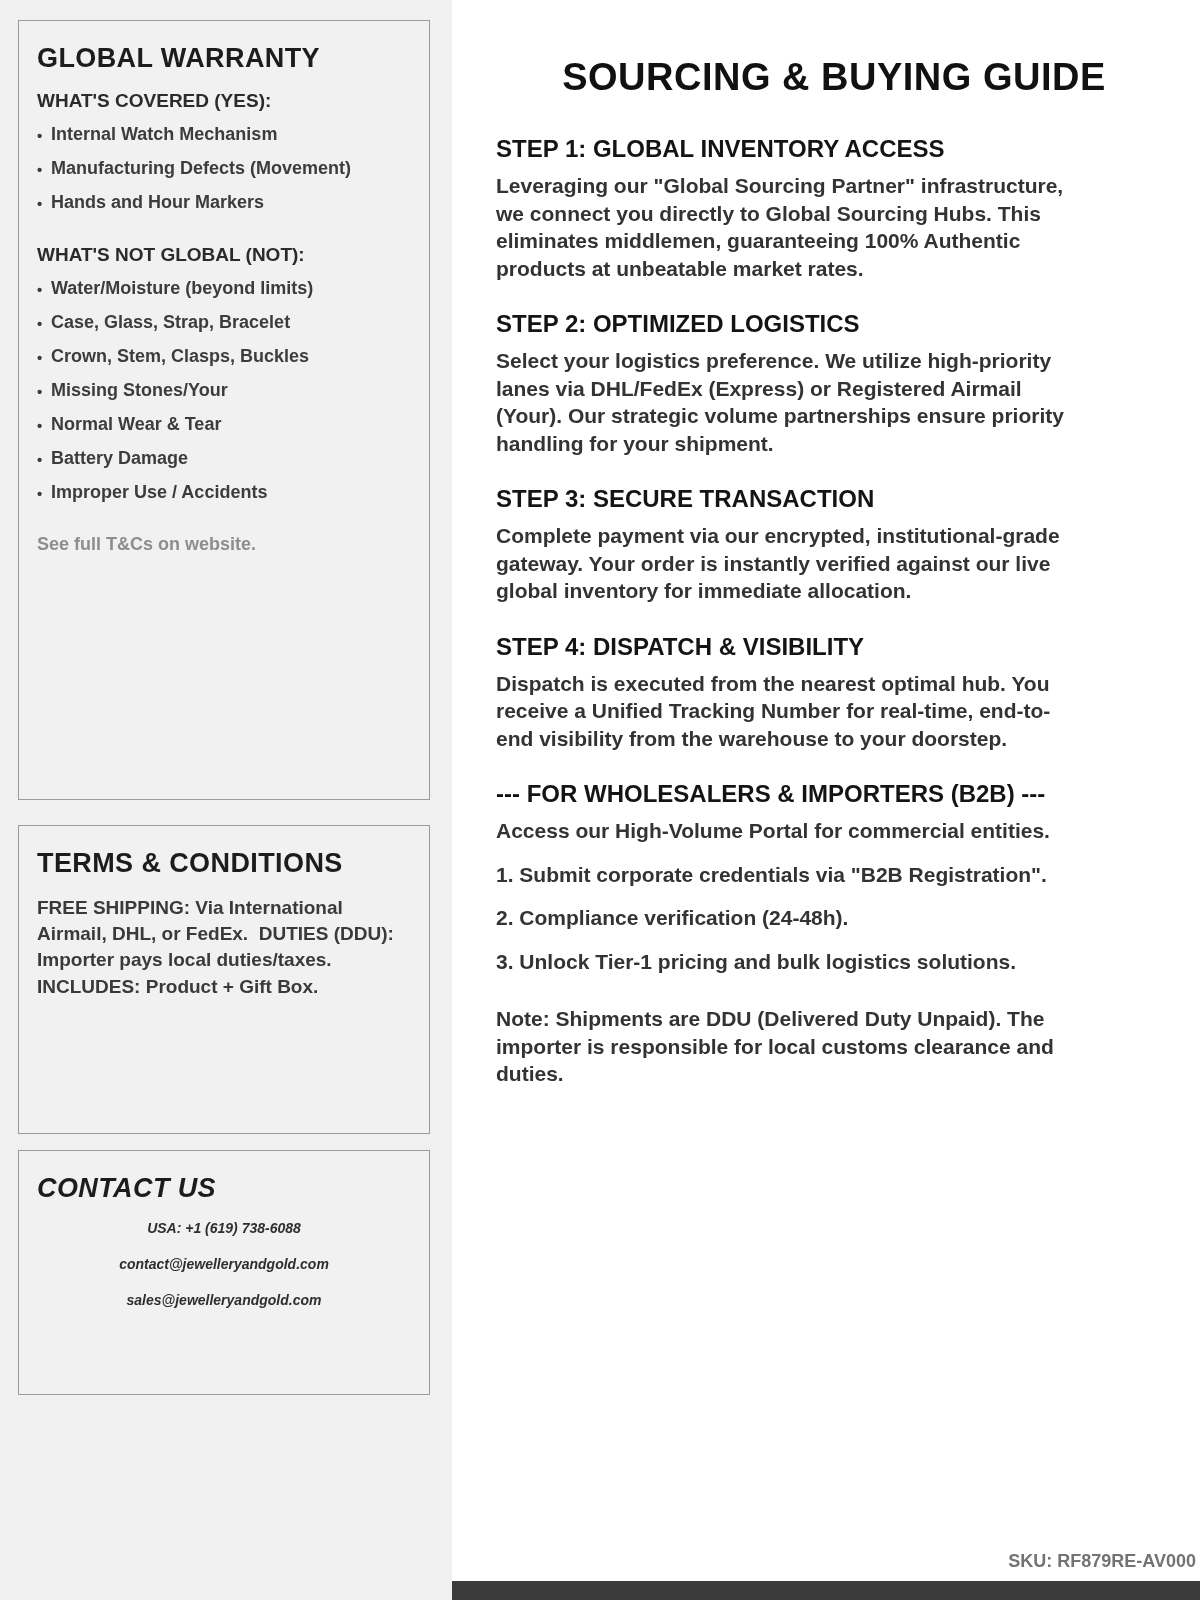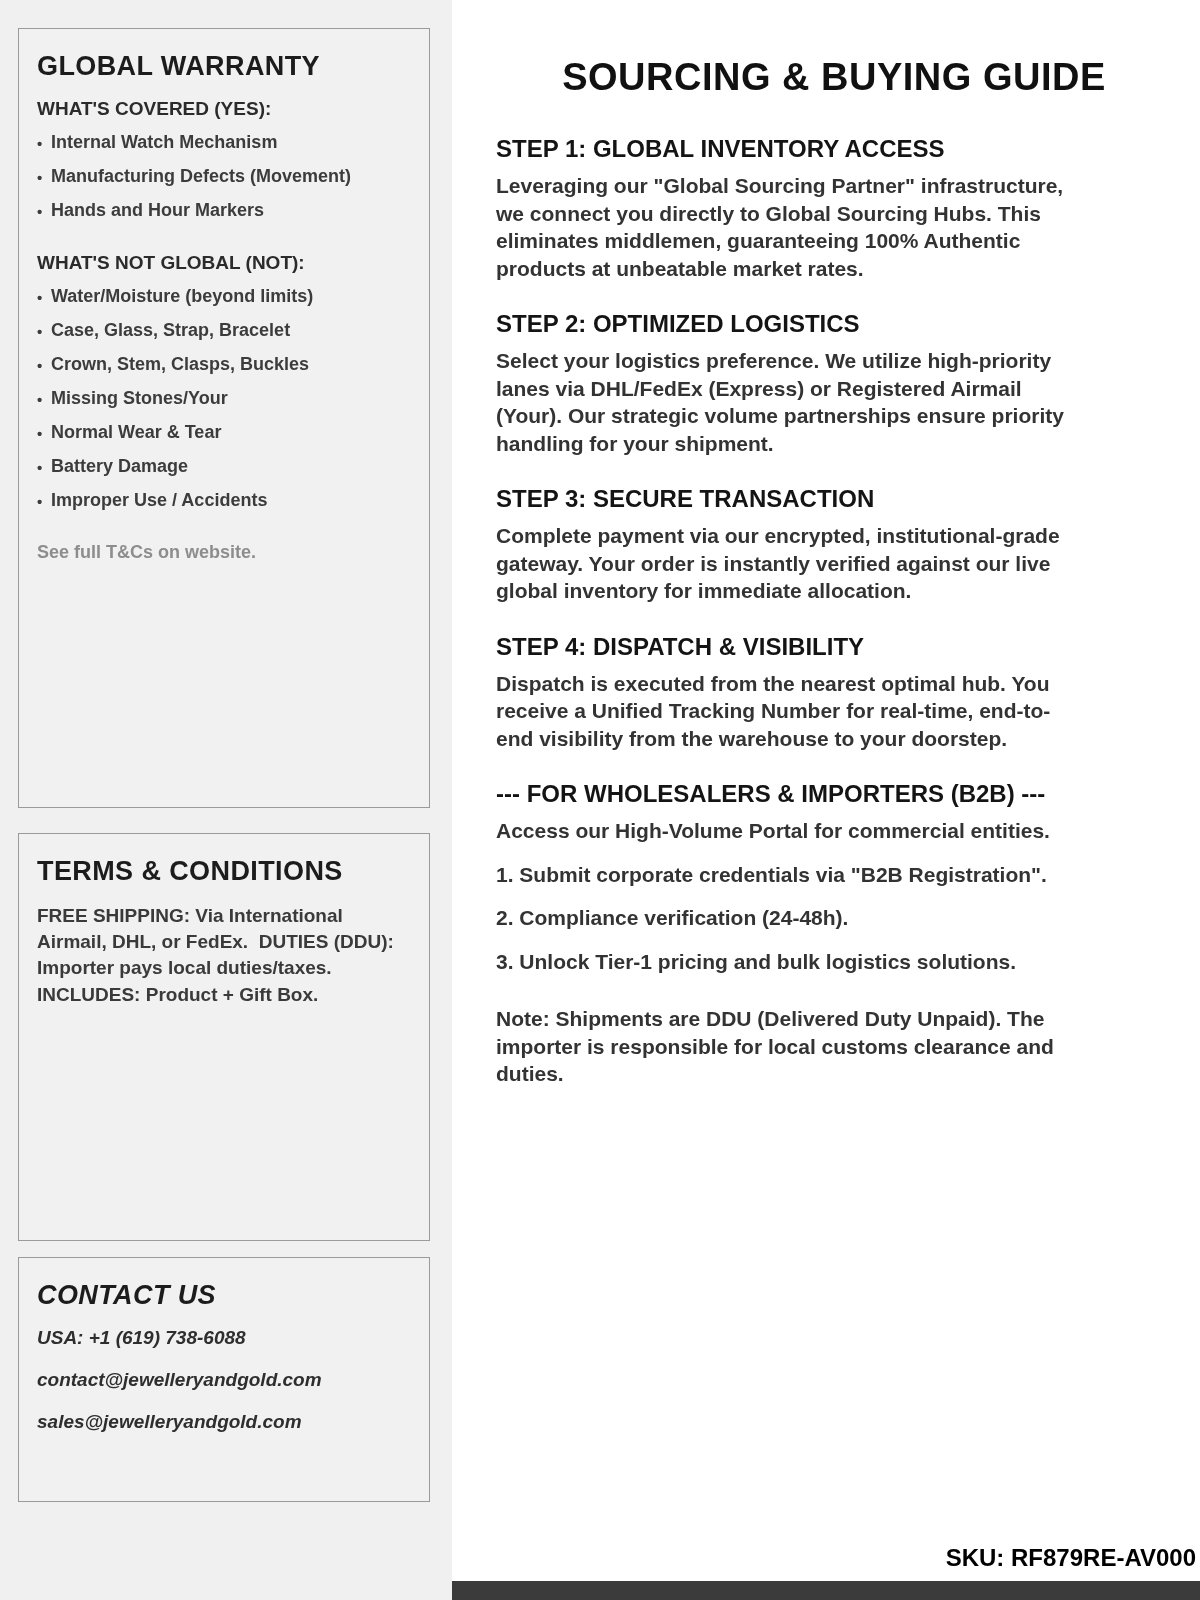--- a/index.html
+++ b/index.html
@@ -14,29 +14,29 @@
     color: #333333;
   }
 
   
   .sidebar {
     position: absolute;
     left: 0; top: 0;
     width: 452px;
     height: 1600px;
     background: #f0f0f0;
-    padding: 28px 22px 0 18px;
+    padding: 20px 22px 0 18px;
   }
   .box {
     border: 1px solid #9b9b9b;
     padding: 22px 18px 18px 18px;
     background: #f1f1f1;
   }
   .box-warranty { height: 780px; margin-bottom: 25px; }
-  .box-terms    { height: 408px; margin-bottom: 16px; }
+  .box-terms    { height: 309px; margin-bottom: 16px; }
   .box-contact  { height: 245px; font-style: italic; }
 
   .box h2 {
     margin: 0 0 16px 0;
     font-size: 27px;
     font-weight: 800;
     color: #1c1c1c;
     letter-spacing: 0.4px;
   }
   .box h3 {
@@ -70,23 +70,24 @@
     margin: 0;
     font-size: 19px;
     font-weight: 700;
     color: #3a3a3a;
     line-height: 1.38;
     white-space: pre-wrap;
   }
 
   .contact-line {
     margin: 0 0 20px 0;
-    font-size: 19px;
+    font-size: 14px;
     font-weight: 700;
     color: #2e2e2e;
+    text-align: center;
   }
 
   
   .main {
     position: absolute;
     left: 452px; top: 0;
     width: 748px;
     height: 1600px;
     padding: 38px 28px 0 44px;
     background: #ffffff;
@@ -123,23 +124,23 @@
     color: #333333;
     line-height: 1.31;
   }
   .b2b-note { margin-top: 30px; }
 
   
   .sku {
     position: absolute;
     right: 4px;
     bottom: 28px;
-    font-size: 24px;
-    font-weight: 700;
-    color: #000000;
+    font-size: 18px;
+    font-weight: 700;
+    color: #737373;
     white-space: nowrap;
   }
   .bottom-bar {
     position: absolute;
     left: 452px;
     right: 0;
     bottom: 0;
     height: 19px;
     background: #3b3b3b;
   }

